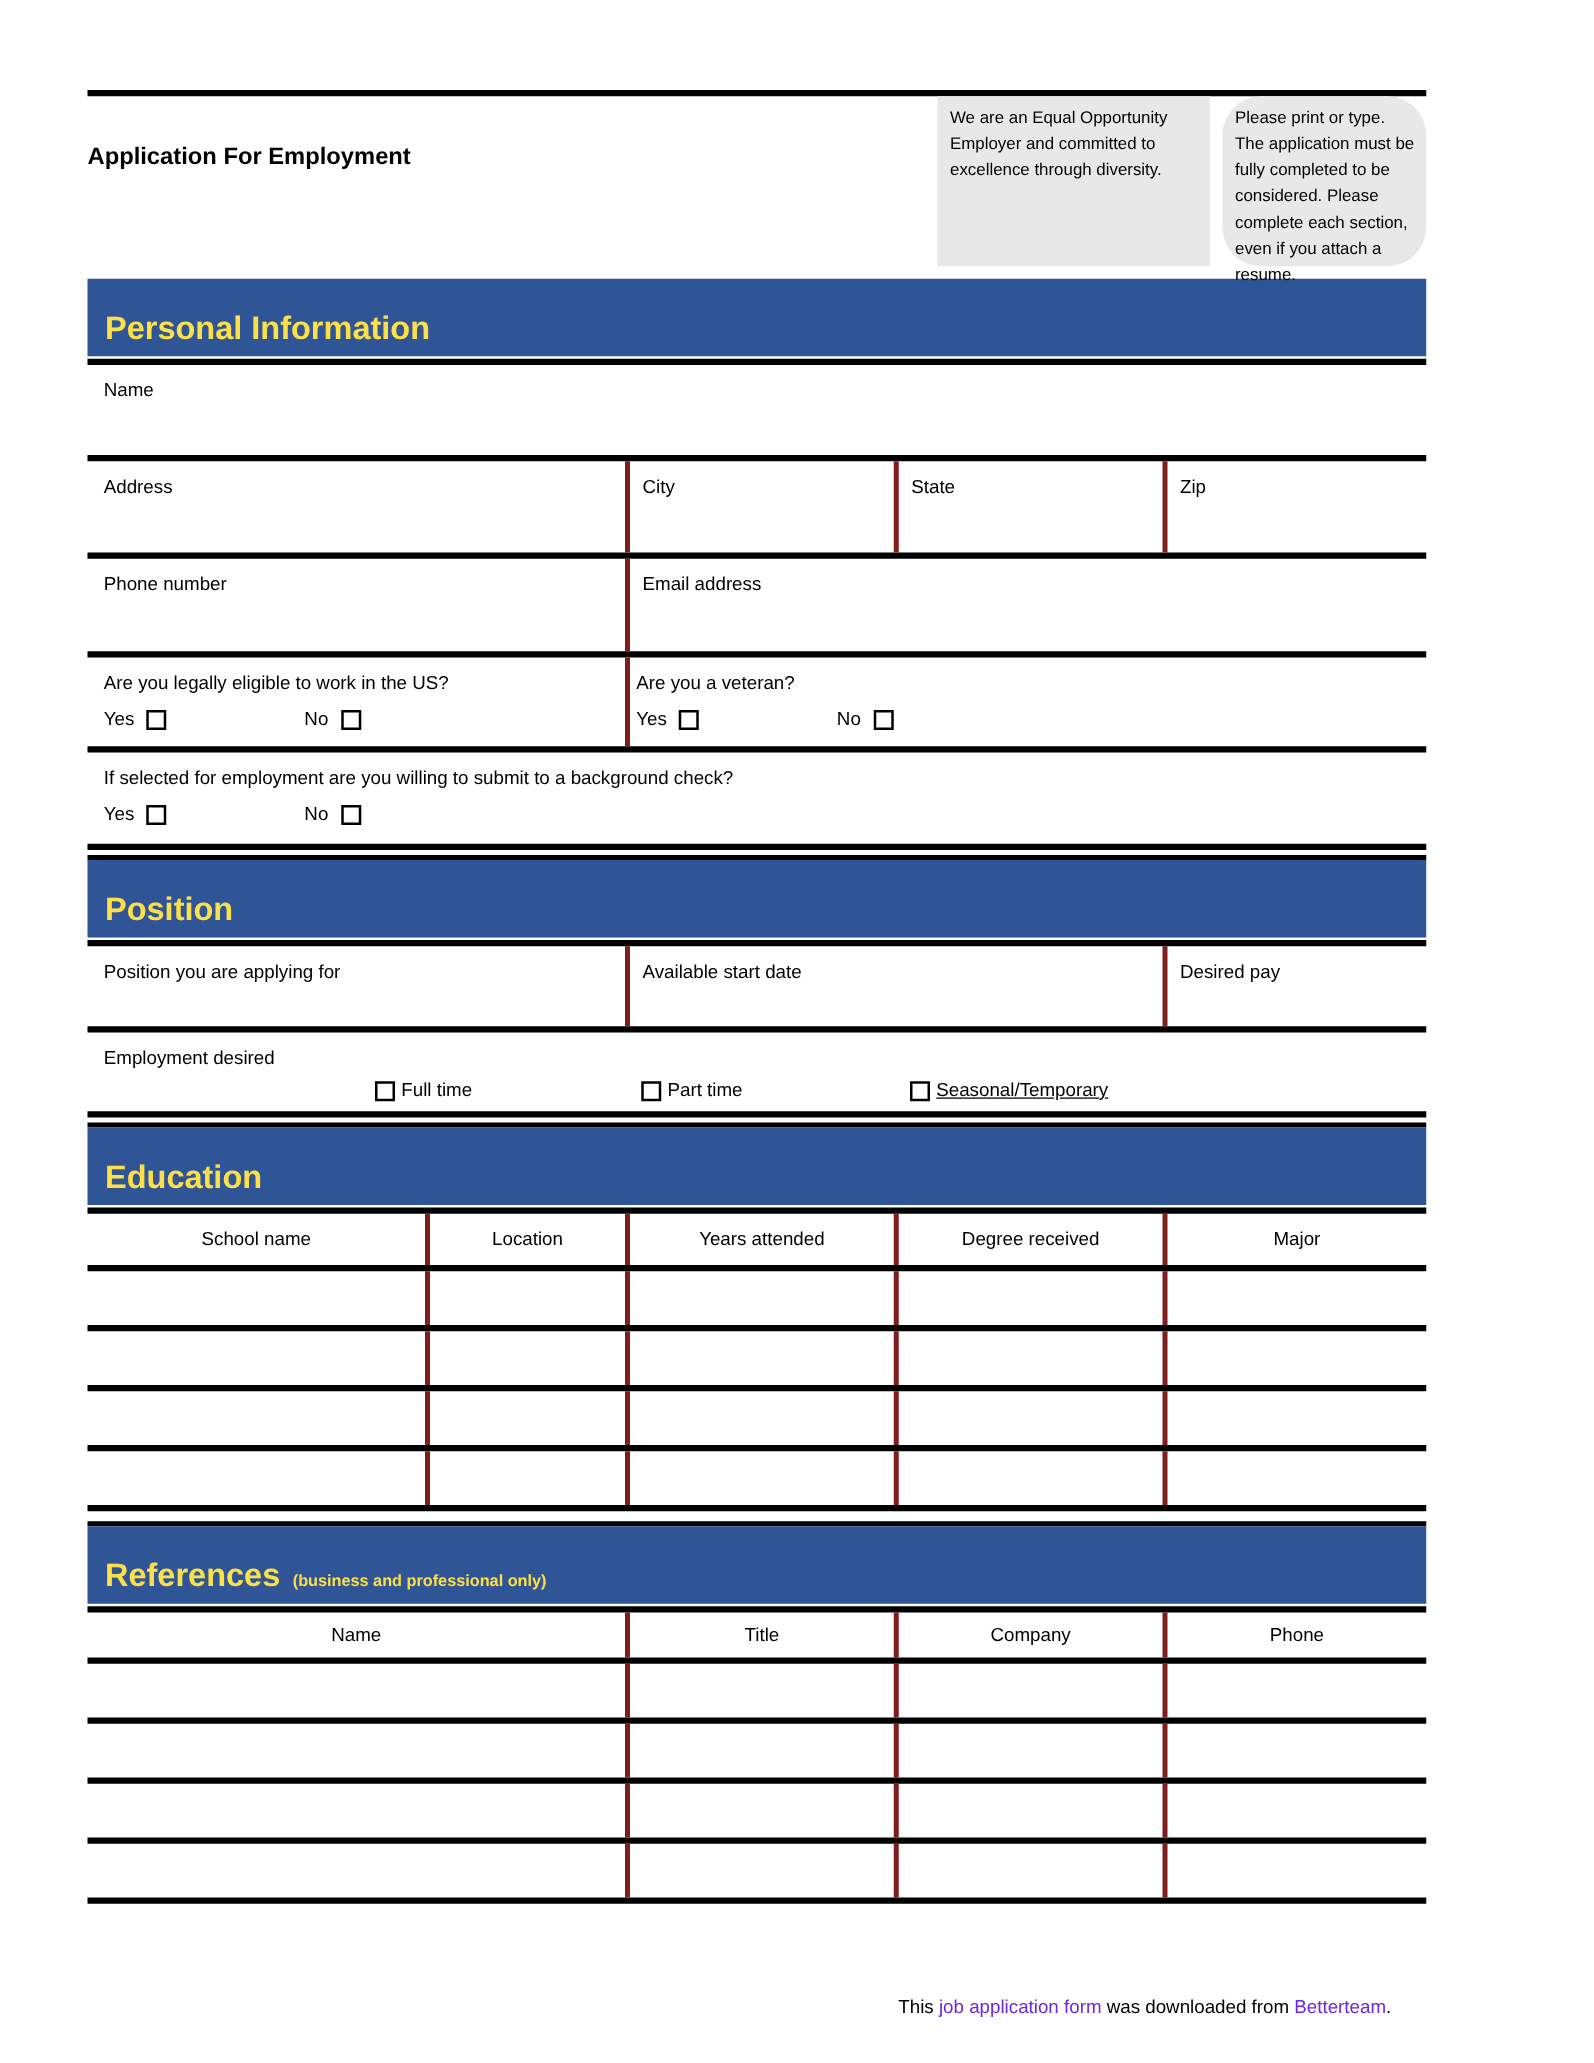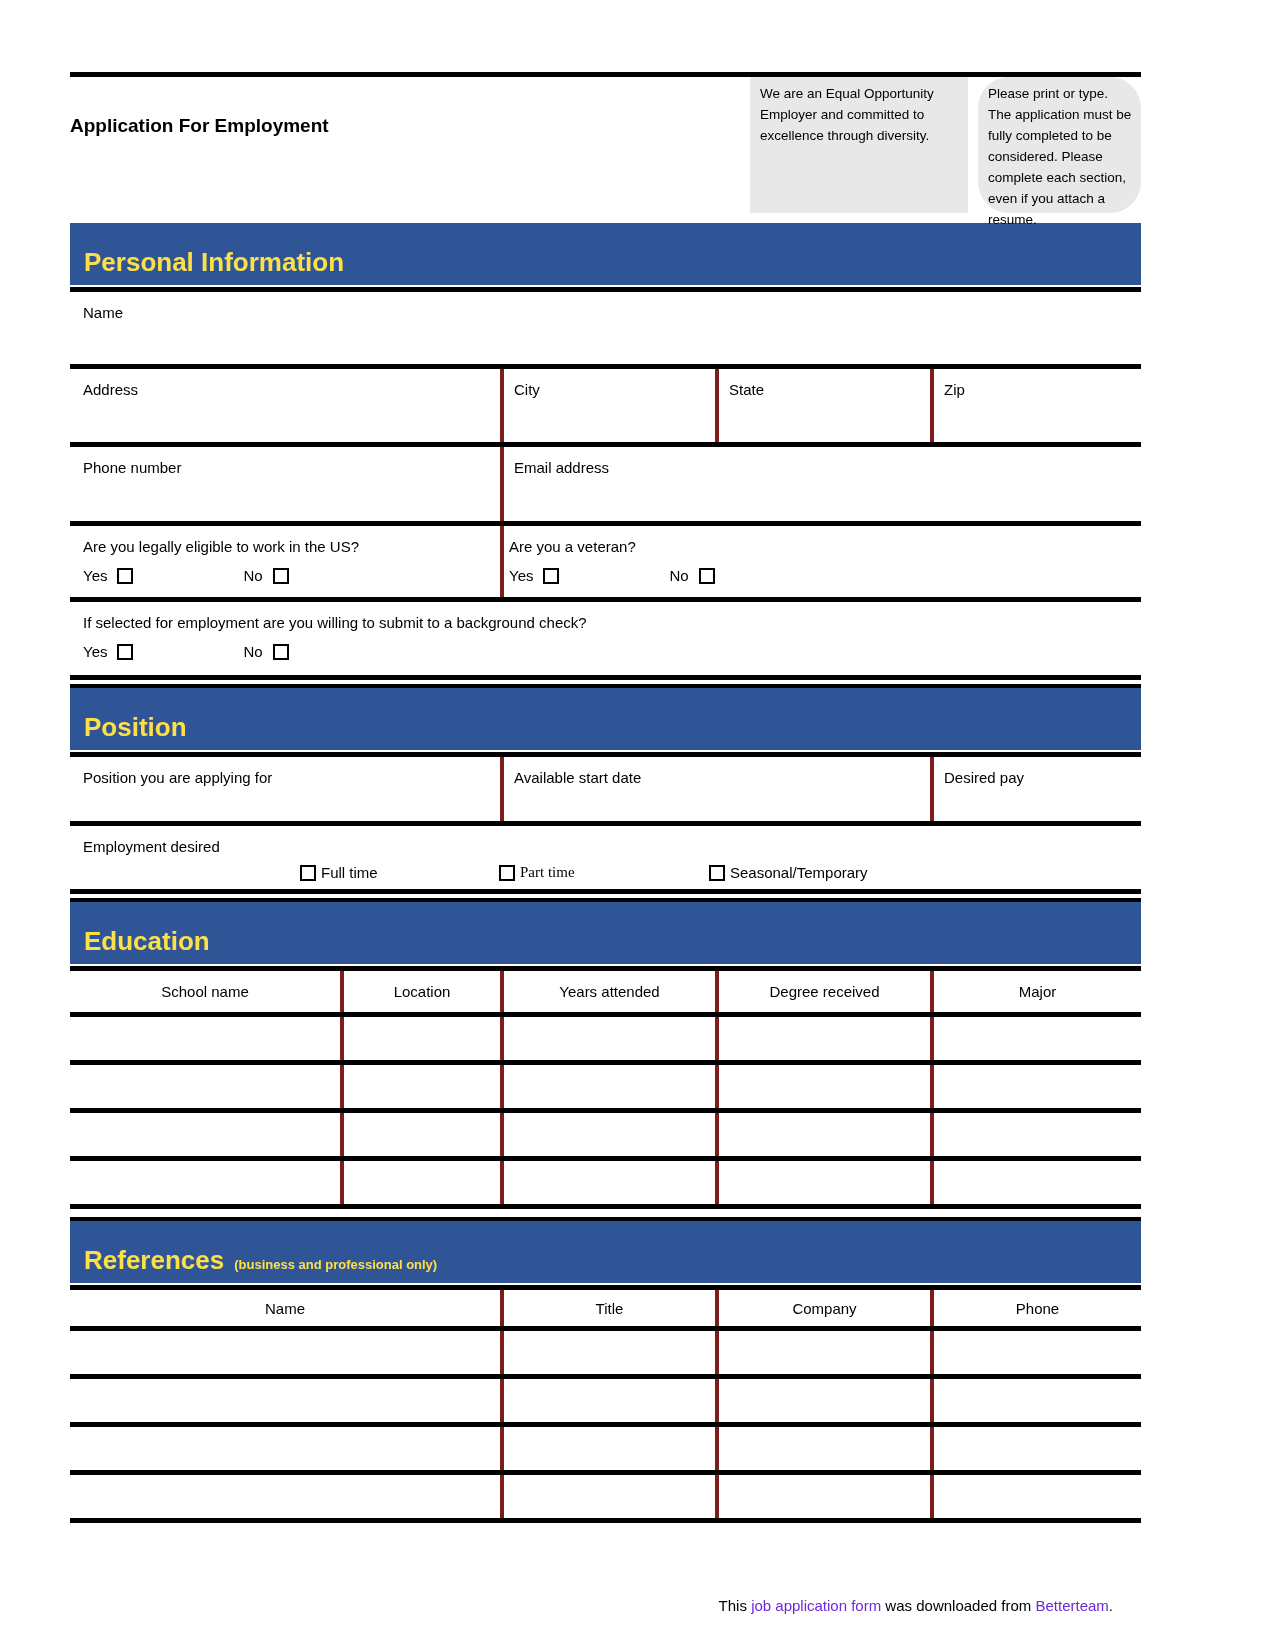--- a/index.html
+++ b/index.html
@@ -50,22 +50,22 @@
   
   .cb { width:16px; height:16px; border:2px solid #000; background:#fff; display:inline-block; flex:0 0 auto; }
   .yesno { display:flex; align-items:center; margin-top:12px; font-size:15px; }
   .yesno .cb { margin-left:10px; }
   .yesno .no-lbl { margin-left:110px; }
   .tight { padding-left:5px; }
 
   .emp-option { position:absolute; top:38px; display:flex; align-items:center; font-size:15px; }
   .emp-option .cb { margin-right:5px; }
   .opt-1 { left:230px; }
-  .opt-2 { left:429px;font-family:Liberation Serif, serif; }
-  .opt-3 { left:639px; }
+  .opt-2 { left:443px; }
+  .opt-3 { left:658px;text-decoration:underline; }
 
   
   .thead .cell { text-align:center; padding:12px 0 0 0; }
   .thead.ref .cell { padding-top:10px; }
 
   
   .footer { margin-top:74px; text-align:right; padding-right:28px; font-size:15px; }
   .footer a { color:#6d28d9; text-decoration:none; cursor:pointer; }
 </style>
 </head>

